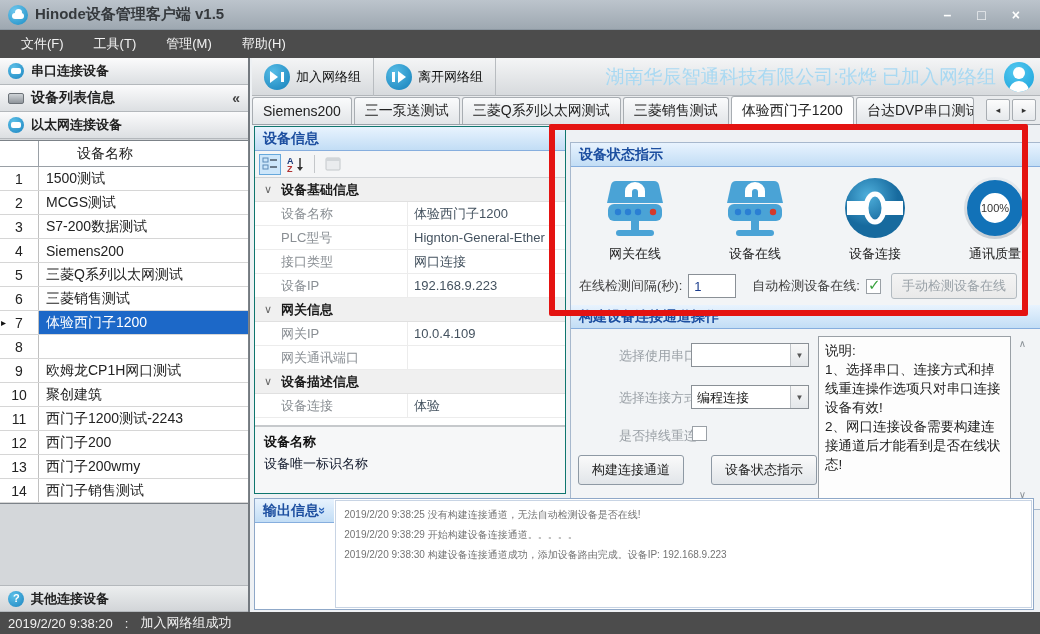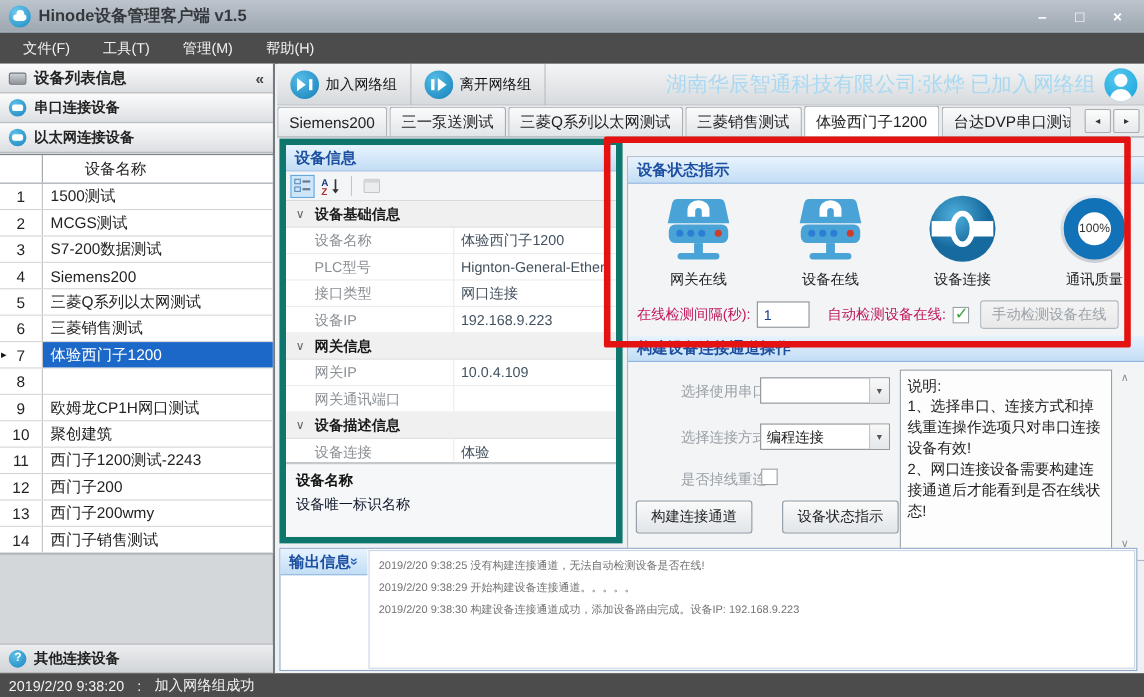--- a/index.html
+++ b/index.html
@@ -89,21 +89,21 @@
   .tab-scroll { display:flex; gap:2px; margin-left:auto; margin-bottom:3px; padding-right:4px; }
   .tab-scroll .sbtn { width:24px; height:22px; background:linear-gradient(#fcfcfc,#e6e9ec); border:1px solid #a8adb2;
     border-radius:2px; display:flex; align-items:center; justify-content:center; font-size:9px; color:#333; }
 
   
   .phdr { height:24px; background:linear-gradient(#e8f3fe,#c2ddf5); border-bottom:1px solid #86aede;
     display:flex; align-items:center; padding:0 8px; color:#1d4fa0; font-weight:bold; font-size:14px; }
 
   
   .device-info { position:absolute; left:2px; top:68px; width:312px; height:368px; background:#fff;
-    border:6px solid #0f766e; display:flex; flex-direction:column; }
+    border:1px solid #0f766e; display:flex; flex-direction:column; }
   .ptoolbar { height:27px; background:#f4f5f6; border-bottom:1px solid #d0d3d6; display:flex; align-items:center; padding:2px 4px; gap:4px; }
   .pt-icon { width:22px; height:21px; display:flex; align-items:center; justify-content:center; border:1px solid transparent; }
   .pt-icon.selected { background:#cde6fa; border-color:#66a8dc; }
   .pt-sep { width:1px; height:18px; background:#c4c7ca; margin:0 3px; }
   .pt-icon.disabled { opacity:.45; }
   .pgrid { flex:1; overflow:hidden; }
   .pgrow { height:24px; display:flex; align-items:center; border-bottom:1px solid #ececec; font-size:13px; }
   .pgrow .chev { width:26px; text-align:center; color:#666; font-size:11px; flex:none; }
   .pgrow .plabel { width:126px; flex:none; color:#8a8f94; overflow:hidden; white-space:nowrap; }
   .pgrow .pvalue { flex:1; color:#44525f; border-left:1px solid #ececec; padding-left:6px; overflow:hidden; white-space:nowrap; align-self:stretch; display:flex; align-items:center; }
@@ -117,21 +117,21 @@
   .rightcol { position:absolute; left:318px; top:84px; width:490px; height:368px;
     background:#f2f4f6; border:1px solid #a7b8cd; display:flex; flex-direction:column; }
   .ind-row { height:100px; display:flex; padding:8px 4px 0 4px; }
   .ind { width:25%; display:flex; flex-direction:column; align-items:center; }
   .ind-label { font-size:13px; color:#222; margin-top:4px; }
   .ind-iconbox { height:66px; display:flex; align-items:center; justify-content:center; }
   .donut-outer { width:62px; height:62px; border-radius:50%; background:linear-gradient(#e8ecf0,#c8ced4); display:flex; align-items:center; justify-content:center; }
   .donut { width:56px; height:56px; border-radius:50%; border:13px solid #1272b8; background:#fff;
     display:flex; align-items:center; justify-content:center; font-size:11px; color:#333; }
   .ctrl-row { height:38px; display:flex; align-items:center; padding:0 8px; gap:6px; }
-  .ctrl-row label { font-size:13px; color:#be185d; }
+  .ctrl-row label { font-size:13px; color:#404040; }
   .num-input { width:48px; height:24px; border:1px solid #8a9096; background:#fff; padding:2px 5px; font-size:13px; color:#1a3c8c; }
   .chk { width:15px; height:15px; border:1px solid #9aa0a6; background:#fff; position:relative; flex:none; }
   .chk.checked::after { content:"\2713"; position:absolute; left:1px; top:-4px; color:#39a23e; font-size:15px; font-weight:bold; }
   .btn { border:1px solid #8e99a4; background:linear-gradient(#fafafa,#e1e5e9); border-radius:3px;
     font-size:13px; color:#222; padding:0 10px; display:inline-flex; align-items:center; justify-content:center; }
   .btn.disabled { color:#9aa2a8; border-color:#b2bac0; background:linear-gradient(#f4f4f4,#e9e9e9); }
   .manual-btn { height:26px; margin-left:4px; }
   .channel-body { position:relative; flex:1; }
   .form-label { position:absolute; left:12px; font-size:13px; color:#9aa0a6;margin-left:36px; }
   .combo { position:absolute; left:120px; width:118px; height:24px; border:1px solid #8a9096; background:#fff; display:flex; }
@@ -175,28 +175,28 @@
 
   <div class="menubar">
 
   <span class="menu-item">文件(F)</span>
       <span class="menu-item">工具(T)</span>
       <span class="menu-item">管理(M)</span>
       <span class="menu-item">帮助(H)</span>
     </div>
 
   <div class="sidebar">
+    <div class="sb-bar">
+      <span class="blue-dot-icon"></span>
+      <span>串口连接设备</span>
+    </div>
     <div class="sb-bar header">
       <span class="dev-icon"></span>
       <span>设备列表信息</span>
       <span class="sb-collapse">«</span>
-    </div>
-    <div class="sb-bar">
-      <span class="blue-dot-icon"></span>
-      <span>串口连接设备</span>
     </div>
     <div class="sb-bar">
       <span class="blue-dot-icon"></span>
       <span>以太网连接设备</span>
     </div>
     <div class="sb-table">
       <div class="sb-thead">
         <span class="num"></span>
         <span class="name">设备名称</span>
       </div>

